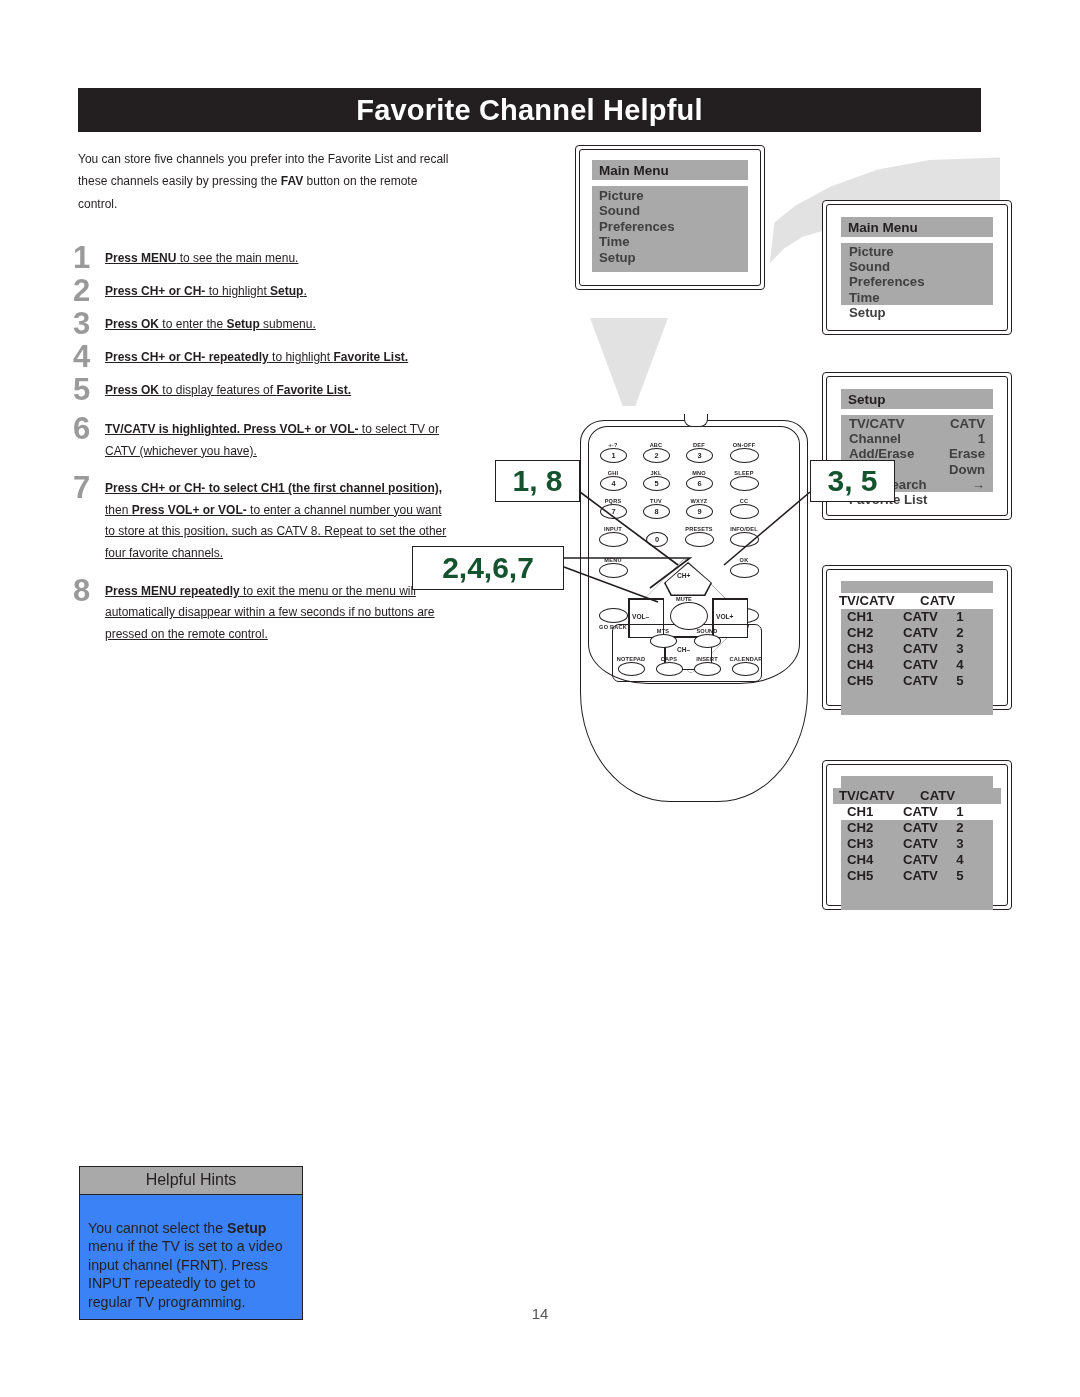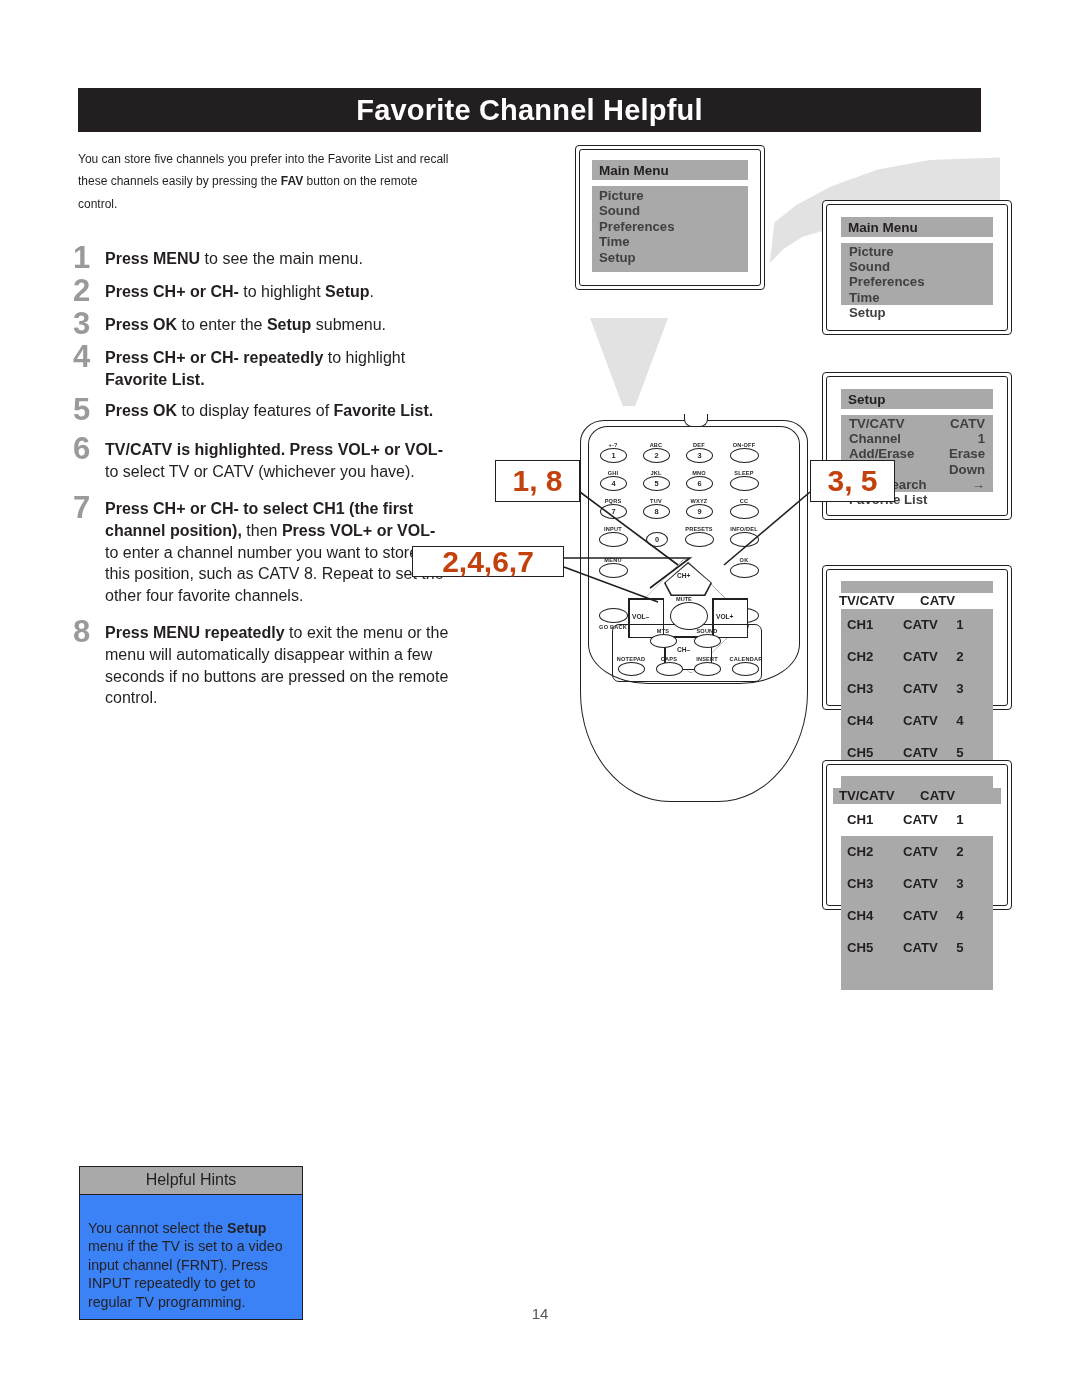--- a/index.html
+++ b/index.html
@@ -27,21 +27,21 @@
   .intro b{font-weight:bold;}
 
   .steps{position:absolute;left:73px;top:248px;width:380px;}
   .step{display:flex;align-items:flex-start;margin-bottom:9px;}
   .step .num{
     width:32px;flex:0 0 32px;text-align:left;
     font-size:31px;line-height:27px;font-weight:bold;color:#9a9a9a;
     margin-top:-4px;
   }
   .step .body{
-    flex:1;font-size:16px;line-height:21.6px;padding-top:0px;
+    flex:1;font-size:12px;line-height:21.6px;padding-top:0px;text-decoration:underline;
   }
   .step .body b{font-weight:bold;}
 
   .s1{margin-bottom:10px;}
   .s2{margin-bottom:10px;}
   .s3{margin-bottom:10px;}
   .s4{margin-bottom:10px;}
   .s5{margin-bottom:16px;}
   .s6{margin-bottom:16px;}
   .s7{margin-bottom:16px;}
@@ -132,21 +132,21 @@
   .chan .osd-title{height:12px;margin:5px 8px 0 8px;}
   .chan .osd-body{margin:0 8px 6px 8px;padding:0;}
   .chan .hdr{
     font-weight:bold;font-size:13.2px;line-height:16px;
     display:flex;padding:0 6px;
   }
   .chan .hdr .c1{width:52%;}
   .chan .hdr .c2{width:48%;text-align:left;}
   .chan .crow{
     font-weight:bold;font-size:13.2px;line-height:16px;
-    display:flex;padding:8px 6px;
+    display:flex;padding:0 6px;
   }
   .chan .crow .c1{width:40%;}
   .chan .crow .c2{width:38%;}
   .chan .crow .c3{width:22%;}
   .chan .crow.hl{background:#fff;}
   .chan .filler{height:26px;}
 
   
   .remote{position:absolute;left:90px;top:272px;width:230px;height:400px;}
   .rem-outer{
@@ -220,25 +220,25 @@
   
   .botgroup{
     position:absolute;left:32px;top:212px;width:150px;height:58px;
     border:1.5px solid #231f20;border-radius:7px;box-sizing:border-box;
   }
 
   
   .callout{
     position:absolute;border:1.6px solid #231f20;background:#fff;
     display:flex;align-items:center;justify-content:center;
-    font-weight:bold;color:#c2410c;box-sizing:border-box;
+    font-weight:bold;color:#14532d;box-sizing:border-box;
   }
   #co18{left:5px;top:320px;width:85px;height:42px;font-size:30px;}
   #co35{left:320px;top:320px;width:85px;height:42px;font-size:30px;}
-  #co2467{left:-78px;top:406px;width:152px;height:31px;font-size:30px;}
+  #co2467{left:-78px;top:406px;width:152px;height:44px;font-size:30px;}
   svg.leaders{position:absolute;left:0;top:0;width:520px;height:800px;overflow:visible;pointer-events:none;}
 </style>
 </head>
 <body>
 
 <div class="page">
 
   <div class="titlebar">
     <div class="t">Favorite Channel Helpful</div>
   </div>

